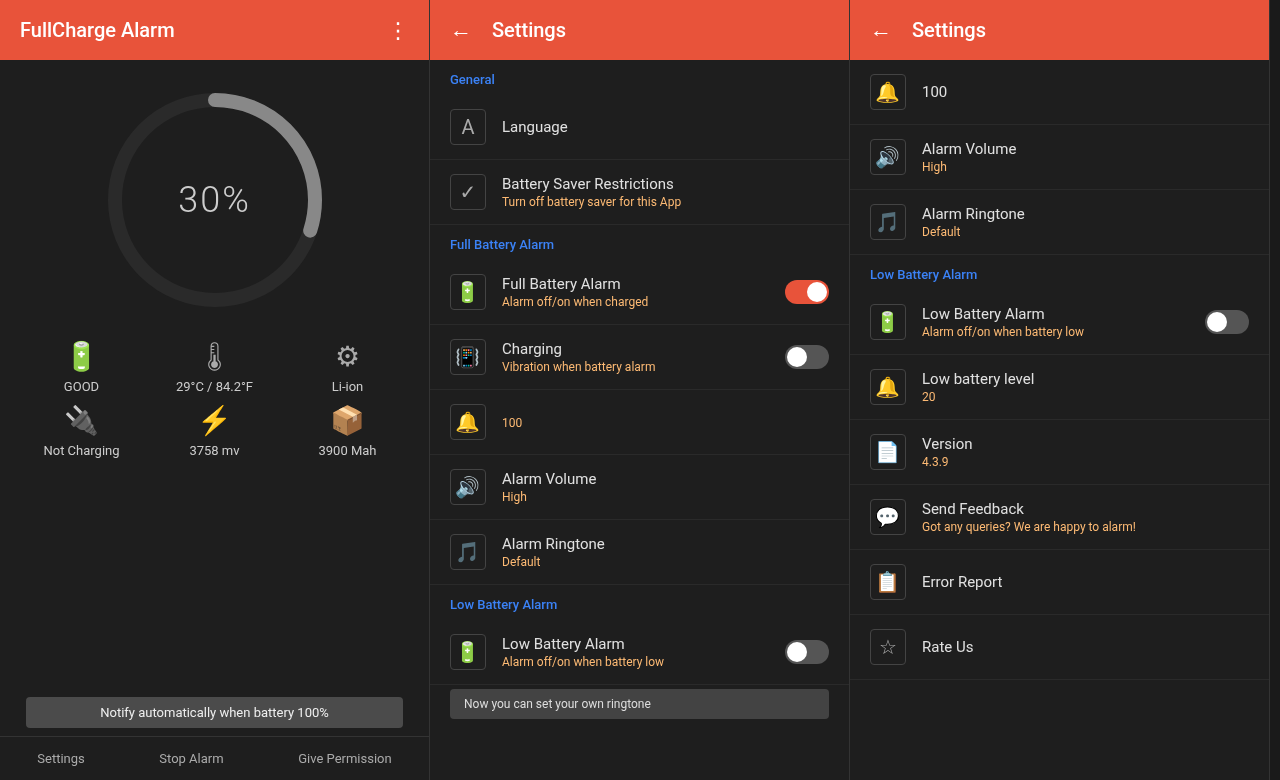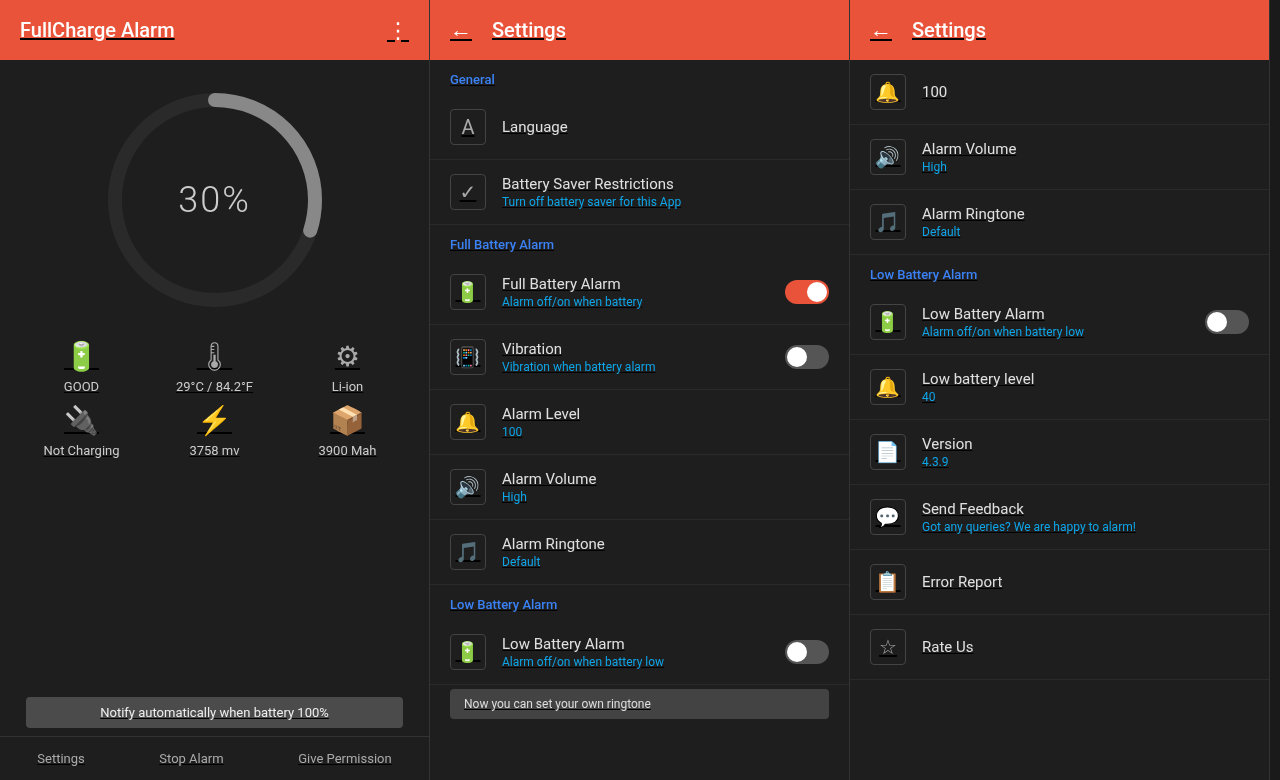--- a/index.html
+++ b/index.html
@@ -11,21 +11,20 @@
       font-family: 'Roboto', Arial, sans-serif;
       overflow: hidden;
     }
 
     
     .panel {
       height: 780px;
       display: flex;
       flex-direction: column;
       overflow: hidden;
-      text-decoration: underline;
     }
 
     
     .panel-1 {
       width: 430px;
       background: #1e1e1e;
       border-right: 1px solid #333;
     }
 
     
@@ -220,21 +219,21 @@
       flex: 1;
     }
 
     .settings-item-title {
       color: #e0e0e0;
       font-size: 15px;
       font-weight: 400;
     }
 
     .settings-item-subtitle {
-      color: #0ea5e9;
+      color: #fdba74;
       font-size: 12px;
       margin-top: 2px;
     }
 
     
     .toggle-switch {
       width: 44px;
       height: 24px;
       border-radius: 12px;
       position: relative;
@@ -358,42 +357,41 @@
         <div class="settings-item-subtitle">Turn off battery saver for this App</div>
       </div>
     </div>
 
     <div class="section-header">Full Battery Alarm</div>
 
     <div class="settings-item">
       <div class="settings-item-icon">🔋</div>
       <div class="settings-item-text">
         <div class="settings-item-title">Full Battery Alarm</div>
-        <div class="settings-item-subtitle">Alarm off/on when battery</div>
+        <div class="settings-item-subtitle">Alarm off/on when charged</div>
       </div>
       <div class="toggle-switch toggle-on">
         <div class="toggle-knob"></div>
       </div>
     </div>
 
     <div class="settings-item">
       <div class="settings-item-icon">📳</div>
       <div class="settings-item-text">
-        <div class="settings-item-title">Vibration</div>
+        <div class="settings-item-title">Charging</div>
         <div class="settings-item-subtitle">Vibration when battery alarm</div>
       </div>
       <div class="toggle-switch toggle-off">
         <div class="toggle-knob"></div>
       </div>
     </div>
 
     <div class="settings-item">
       <div class="settings-item-icon">🔔</div>
       <div class="settings-item-text">
-        <div class="settings-item-title">Alarm Level</div>
         <div class="settings-item-subtitle">100</div>
       </div>
     </div>
 
     <div class="settings-item">
       <div class="settings-item-icon">🔊</div>
       <div class="settings-item-text">
         <div class="settings-item-title">Alarm Volume</div>
         <div class="settings-item-subtitle">High</div>
       </div>
@@ -465,21 +463,21 @@
       </div>
       <div class="toggle-switch toggle-off">
         <div class="toggle-knob"></div>
       </div>
     </div>
 
     <div class="settings-item">
       <div class="settings-item-icon">🔔</div>
       <div class="settings-item-text">
         <div class="settings-item-title">Low battery level</div>
-        <div class="settings-item-subtitle">40</div>
+        <div class="settings-item-subtitle">20</div>
       </div>
     </div>
 
 
     <div class="settings-item">
       <div class="settings-item-icon">📄</div>
       <div class="settings-item-text">
         <div class="settings-item-title">Version</div>
         <div class="settings-item-subtitle">4.3.9</div>
       </div>

